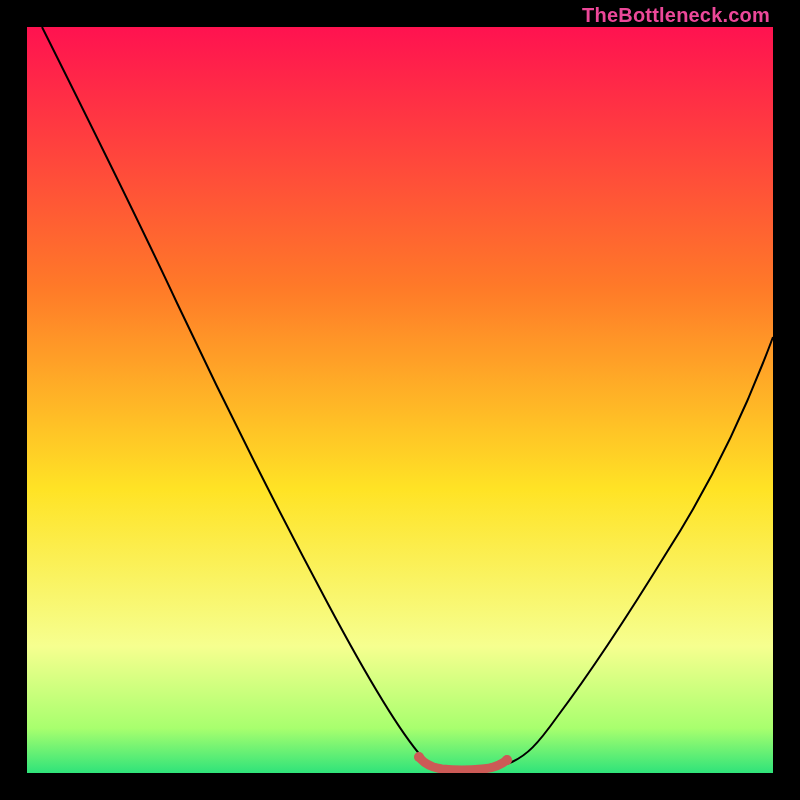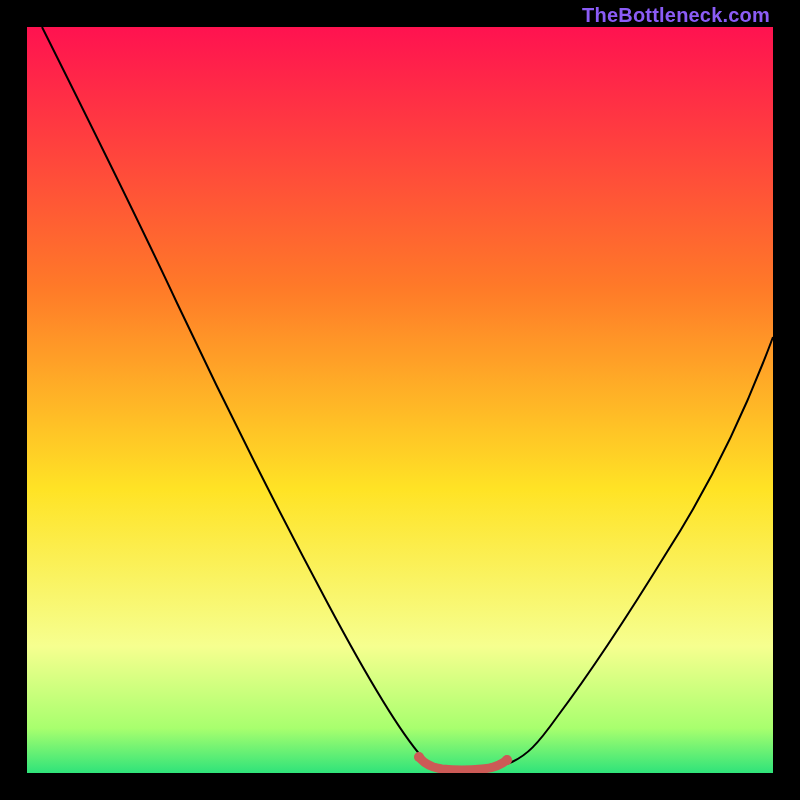--- a/index.html
+++ b/index.html
@@ -34,21 +34,21 @@
     width: 100%;
     height: 100%;
   }
   .watermark {
     position: absolute;
     top: 4px;
     right: 30px;
     font-family: Arial, Helvetica, sans-serif;
     font-size: 20px;
     font-weight: 600;
-    color: #8b5cf6;
+    color: #ec4899;
     letter-spacing: 0.2px;
     user-select: none;
   }
 </style>
 </head>
 <body>
 
 <div class="stage">
 
   <div class="watermark">TheBottleneck.com</div>

